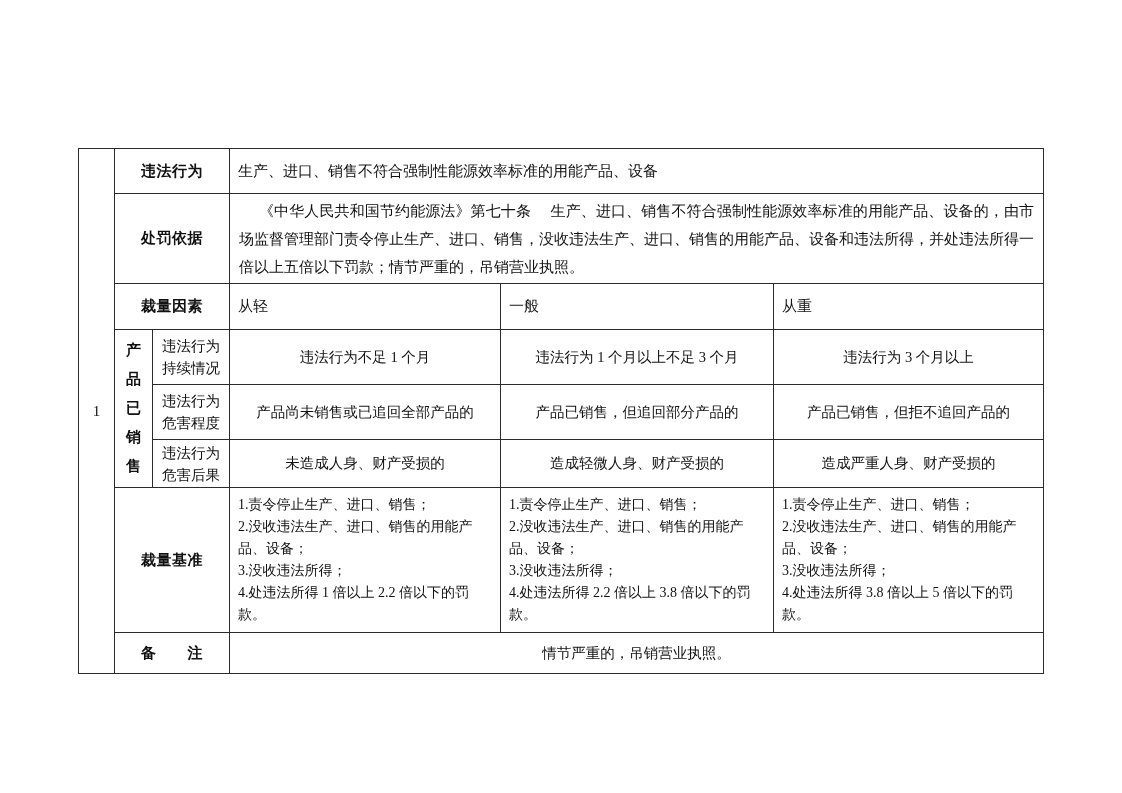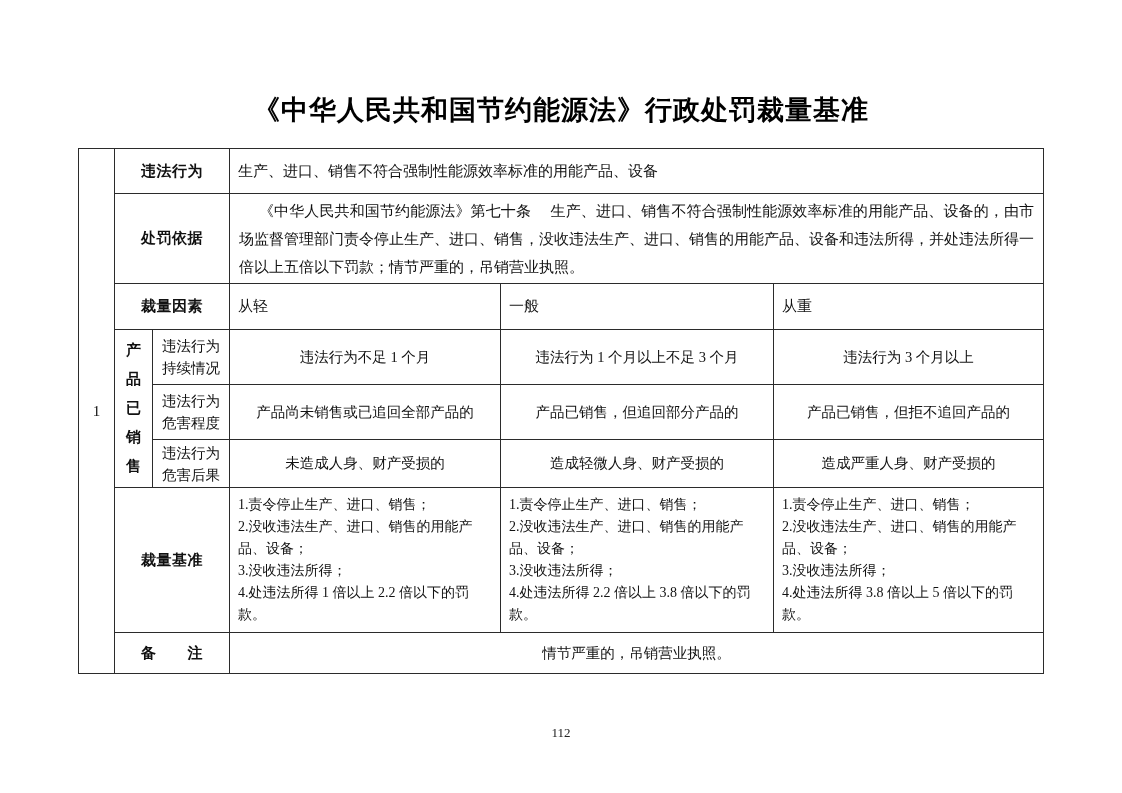--- a/index.html
+++ b/index.html
@@ -94,21 +94,20 @@
     text-align: center;
     font-size: 13px;
     color: #222222;
   }
 </style>
 </head>
 <body>
 
 <div class="page">
 
-  <div class="title">《中华人民共和国节约能源法》行政处罚裁量基准</div>
 
   <table class="main-table">
     <colgroup>
       <col style="width:36px">
       <col style="width:38px">
       <col style="width:77px">
       <col style="width:271px">
       <col style="width:273px">
       <col style="width:270px">
     </colgroup>
@@ -181,15 +180,14 @@
       </td>
     </tr>
 
     <tr class="r8">
       <td class="lbl" colspan="2">备　　注</td>
       <td class="lft" colspan="3">情节严重的，吊销营业执照。</td>
     </tr>
   </tbody>
     </table>
 
-  <div class="pageno">112</div>
 
 </div>
 
 </body></html>

